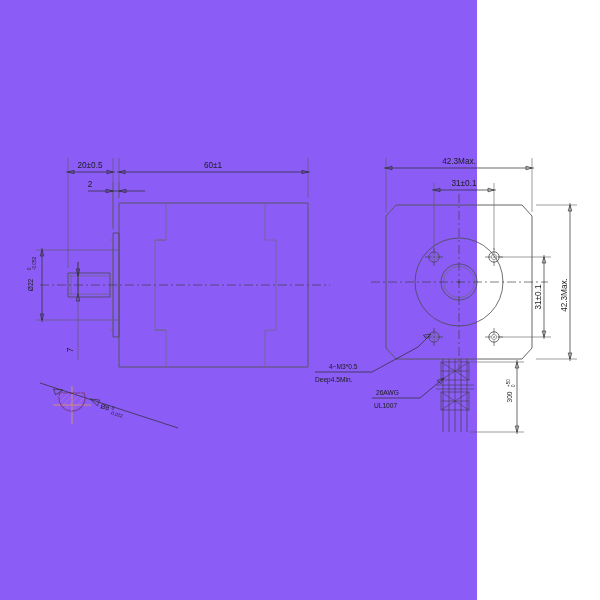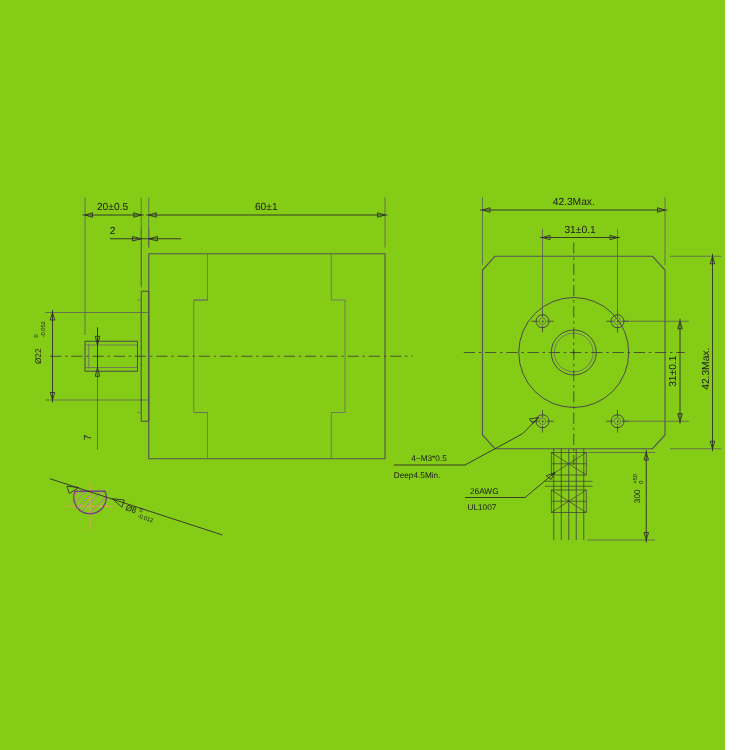--- a/index.html
+++ b/index.html
@@ -1,19 +1,19 @@
 <!DOCTYPE html>
 <html><head>
 <meta charset="utf-8">
 <title>Stepper Motor Dimensional Drawing</title>
 <style>
   html,body{margin:0;padding:0;background:#ffffff;}
   body{width:600px;height:600px;overflow:hidden;
        font-family:"Liberation Sans","DejaVu Sans",sans-serif;}
-  #sheet{position:relative;width:580px;height:600px;background:#84cc16;}
+  #sheet{position:relative;width:477px;height:600px;background:#8b5cf6;}
   svg{display:block;}
   .ln{stroke:#4a4a4a;stroke-width:0.8;fill:none;}
   .ln-body{stroke:#555;stroke-width:0.9;fill:none;}
   .ln-thin{stroke:#6a6a6a;stroke-width:0.65;fill:none;}
   .dim{stroke:#2b2b2b;stroke-width:0.7;fill:none;}
   .ext{stroke:#5a5a5a;stroke-width:0.6;fill:none;}
   .ctr{stroke:#3a3a3a;stroke-width:0.65;fill:none;
        stroke-dasharray:9 3 2 3;}
   .ctr-s{stroke:#3a3a3a;stroke-width:0.6;fill:none;
        stroke-dasharray:6 2.5 1.5 2.5;}

